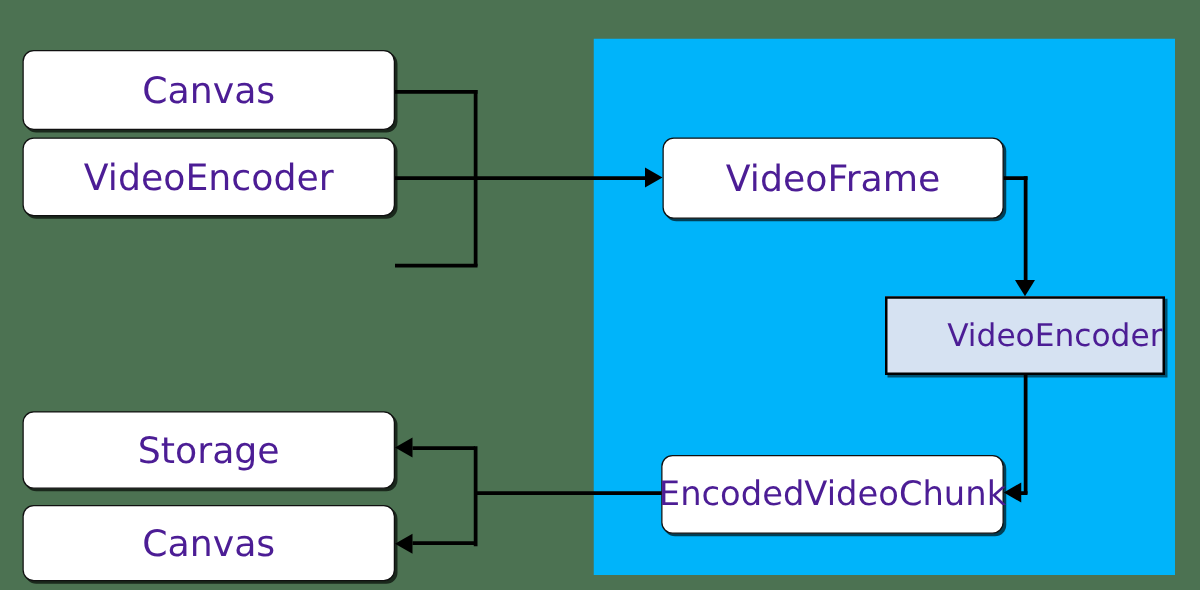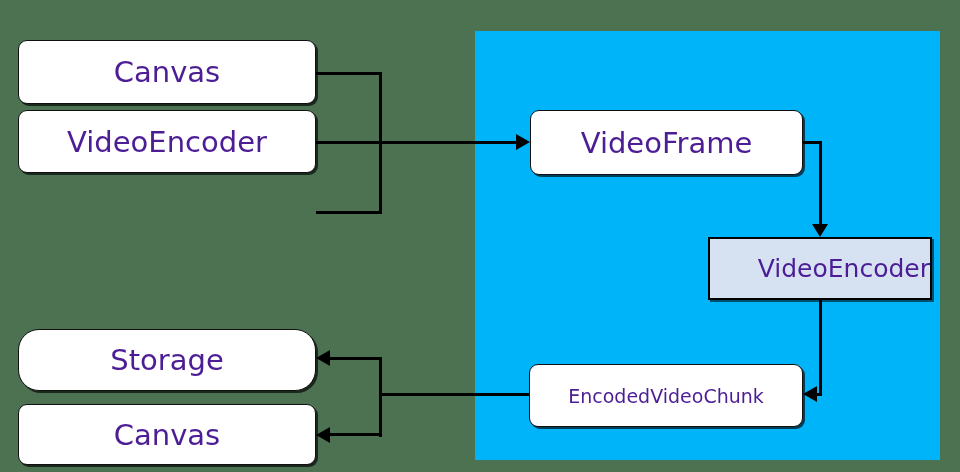--- a/index.html
+++ b/index.html
@@ -20,21 +20,21 @@
     background:#FFFFFF;border:1.5px solid #101010;border-radius:9px;
     box-shadow:2px 2px 0 rgba(0,0,0,0.65);
     white-space:nowrap;
   }
   .node.encoder{
     border-radius:0;background:#D6E2F2;border:2px solid #000000;
     box-shadow:2px 2px 0 rgba(0,0,0,0.55);
   }
   .fs-lg{font-size:29px;}
   .fs-md{font-size:26px;}
-  .fs-sm{font-size:19px;}
+  .fs-sm{font-size:27px;}
   .fs-enc{font-size:25px;justify-content:flex-end;}
   .hline,.vline{position:absolute;background:#000;}
   .arr{position:absolute;width:0;height:0;}
   .arr-right{border-top:8px solid transparent;border-bottom:8px solid transparent;border-left:14px solid #000;}
   .arr-left{border-top:8px solid transparent;border-bottom:8px solid transparent;border-right:14px solid #000;}
   .arr-down{border-left:8px solid transparent;border-right:8px solid transparent;border-top:13px solid #000;}
 </style>
 </head>
 <body>
 
@@ -80,21 +80,21 @@
   </div>
 
   <div class="node encoder fs-enc" style="left:708px;top:225px;width:224px;height:63px;">
     <span>VideoEncoder</span>
   </div>
 
   <div class="node fs-sm" style="left:529px;top:352px;width:274px;height:63px;">
     <span>EncodedVideoChunk</span>
   </div>
 
-  <div class="node fs-lg" style="left:18px;top:317px;width:298px;height:62px;border-radius:21px;">
+  <div class="node fs-lg" style="left:18px;top:317px;width:298px;height:62px;">
     <span>Storage</span>
   </div>
 
   <div class="node fs-lg" style="left:18px;top:392px;width:298px;height:61px;">
     <span>Canvas</span>
   </div>
 
 </div>
 
 </body></html>

